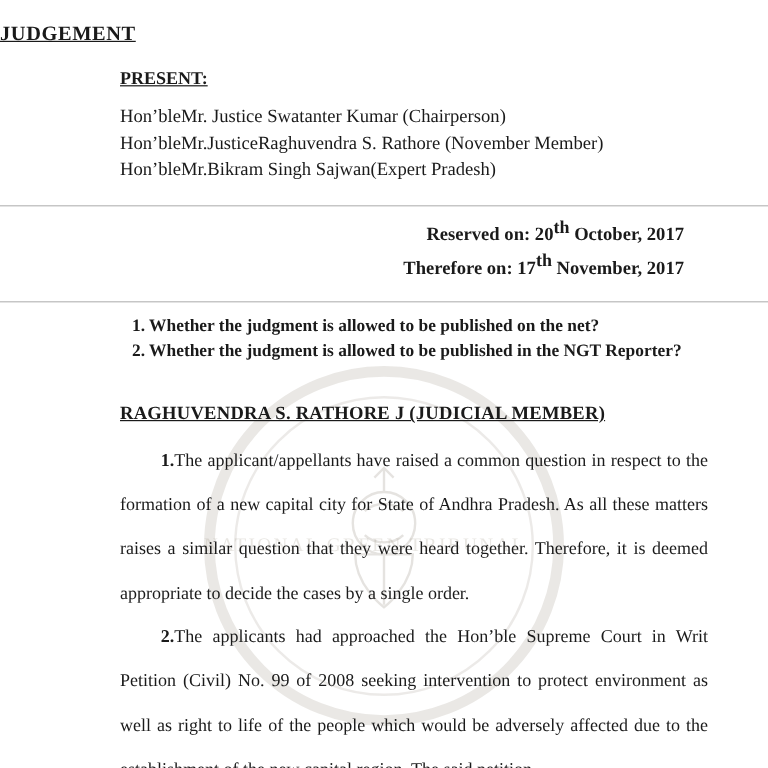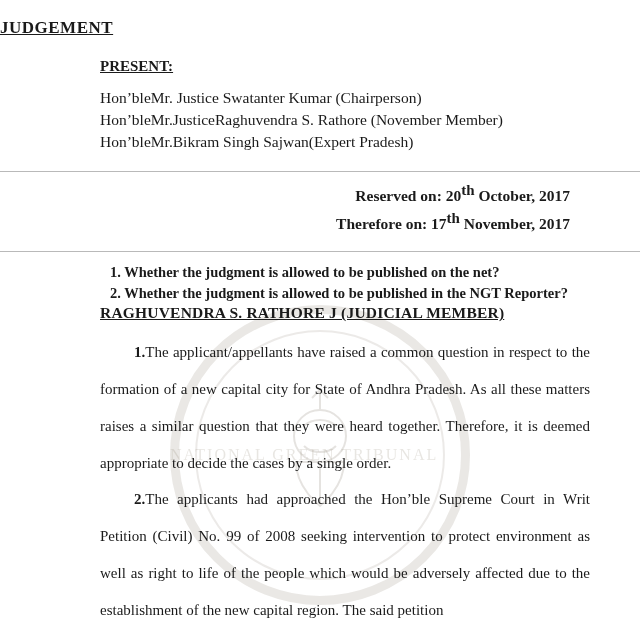--- a/index.html
+++ b/index.html
@@ -124,21 +124,21 @@
     margin-top: 10px;
     padding-left: 110px;
     padding-right: 34px;
     font-weight: bold;
     font-size: 14.5px;
     line-height: 1.45;
   }
   .questions div { text-indent: -12px; padding-left: 12px; }
 
   .author {
-    margin-top: 0;
+    margin-top: 32px;
     padding-left: 100px;
     font-weight: bold;
     font-size: 15.5px;
     text-decoration: underline;
     letter-spacing: 0.2px;
   }
 
   .body {
     padding-left: 100px;
     padding-right: 50px;

